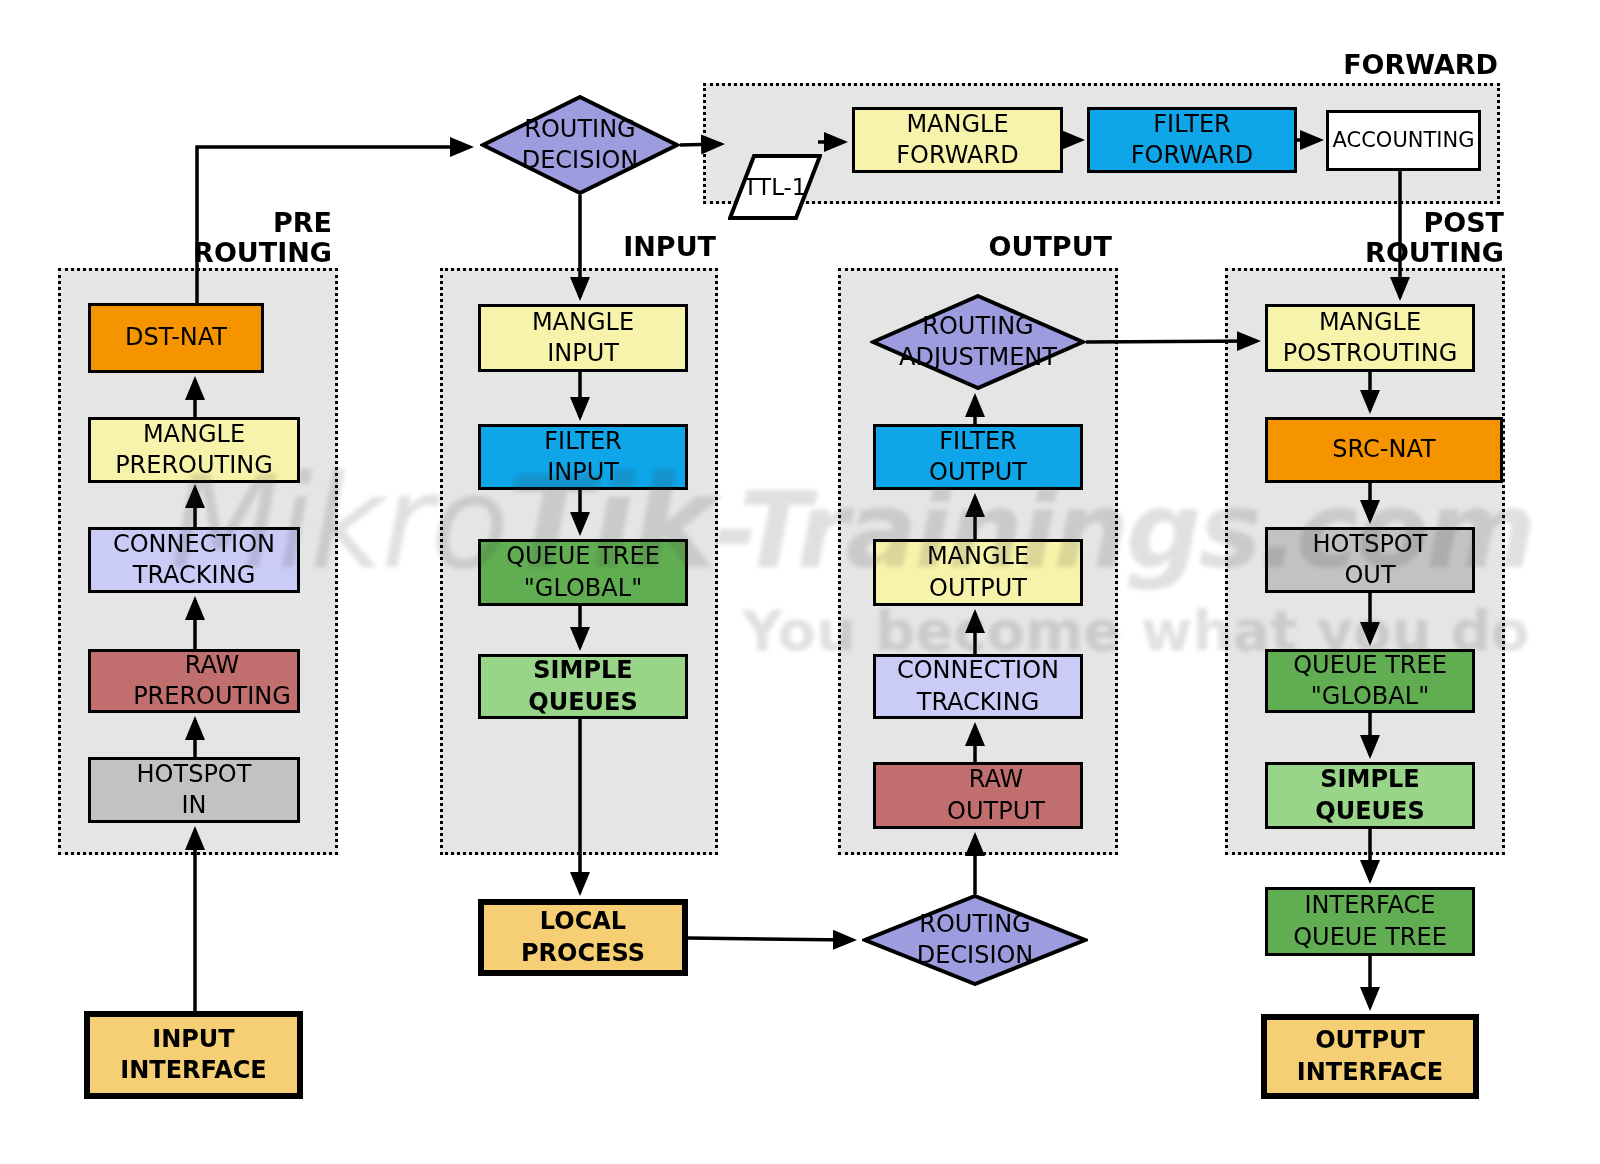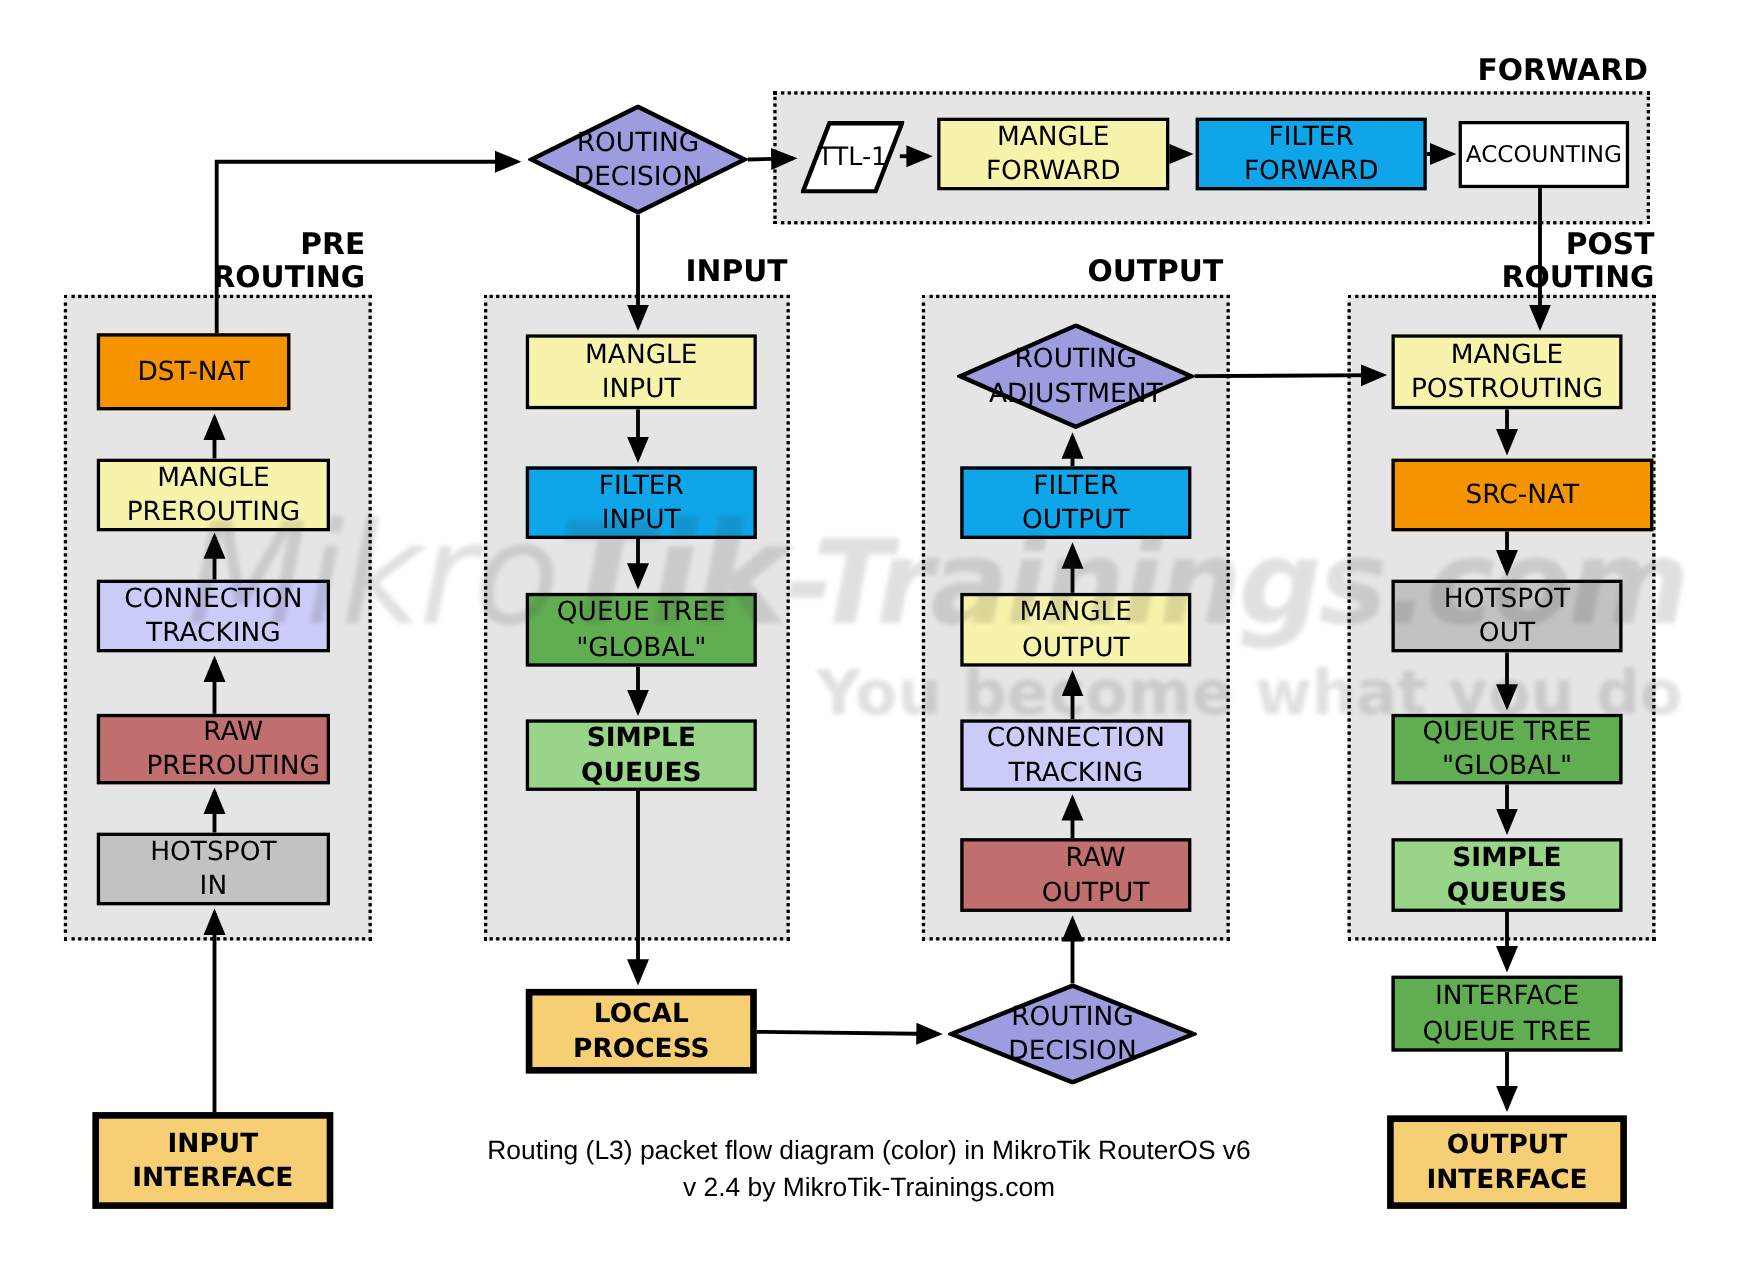--- a/index.html
+++ b/index.html
@@ -21,21 +21,21 @@
   .c-gray{background:#C2C2C2;}
   .c-green{background:#61AE52;}
   .c-lgreen{background:#98D588;font-weight:bold;}
   .c-gold{background:#F6CE73;}
   .c-white{background:#ffffff;}
   .diamond{position:absolute;z-index:10;}
   .diamond svg{position:absolute;left:0;top:0;width:100%;height:100%;}
   .diamond .lbl{position:absolute;left:0;top:0;width:100%;height:100%;display:flex;
         align-items:center;justify-content:center;text-align:center;
         font:24px/1.3 "DejaVu Sans",sans-serif;white-space:pre-line;}
-  .pgram{position:absolute;z-index:10;}
+  .pgram{position:absolute;z-index:10;margin-top:44px;}
   .pgram svg{position:absolute;left:0;top:0;width:100%;height:100%;}
   .pgram .lbl{position:absolute;left:0;top:0;width:100%;height:100%;display:flex;
         align-items:center;justify-content:center;font:23px "DejaVu Sans",sans-serif;}
   #arrows{position:absolute;left:0;top:0;z-index:5;}
   
   #logo{position:absolute;left:55px;top:26px;z-index:20;color:#1a1a1a;}
   #logo .row{white-space:nowrap;}
   .lg-a{font:italic 300 46px "DejaVu Sans",sans-serif;letter-spacing:1px;}
   .lg-b{font:italic 800 46px "DejaVu Sans",sans-serif;}
   .lg-c{font:italic 600 36px "DejaVu Sans",sans-serif;}
@@ -190,18 +190,14 @@
 QUEUES</div>
   <div class="node c-green" style="left:1265px;top:887px;width:210px;height:69px">INTERFACE
 QUEUE TREE</div>
   <div class="node c-gold thick" style="left:1261px;top:1014px;width:218px;height:85px">OUTPUT
 INTERFACE</div>
 
 
   <div id="wm1" class="wm"><span class="wm-a">Mikro</span><span class="wm-b">Tik</span><span class="wm-c">-Trainings.com</span></div>
   <div id="wm2" class="wm">You become what you do</div>
 
-  <div id="caption">
-    <div>Routing (L3) packet flow diagram (color) in MikroTik RouterOS v6</div>
-    <div>v 2.4 by MikroTik-Trainings.com</div>
-  </div>
 
 </div>
 
 </body></html>

